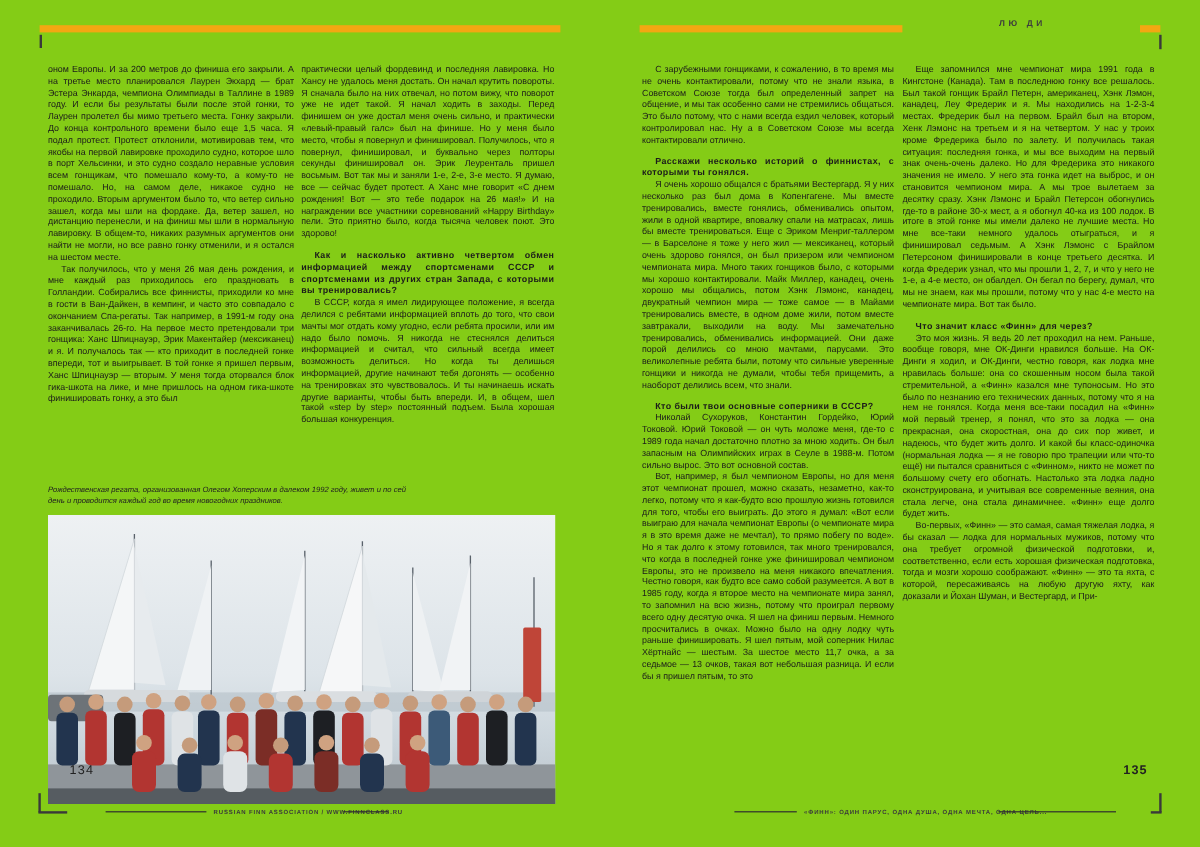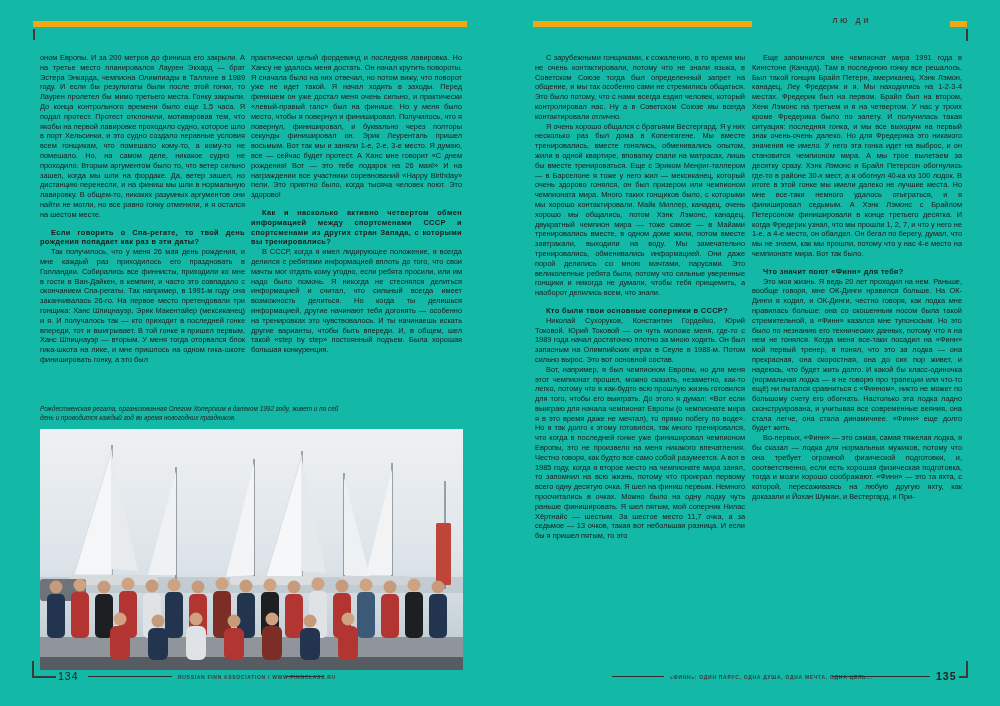--- a/index.html
+++ b/index.html
@@ -1,16 +1,16 @@
 <!DOCTYPE html>
 <html lang="ru" style="--accent: #f3a712;"><head>
 <meta charset="utf-8">
 <style>
   html,body{margin:0;padding:0;background:#ffffff;}
-  .spread{position:relative;width:1000px;height:706px;background:#14b8a6;overflow:hidden;
+  .spread{position:relative;width:1000px;height:706px;background:#84cc16;overflow:hidden;
           font-family:"Liberation Sans","DejaVu Sans",sans-serif;color:#1b1b1b;}
   
   .bar{position:absolute;top:21px;height:6px;background:var(--accent,#f3a712);}
   .bar-left{left:33px;width:434px;}
   .bar-right-1{left:533px;width:219px;}
   .bar-right-2{left:950px;width:17px;}
   .section-label{position:absolute;top:17px;left:806px;width:92px;text-align:center;
                  font-size:7px;font-weight:bold;letter-spacing:3px;color:#3d3d3d;}
   
   .tick{position:absolute;background:#3a3a3a;}
@@ -34,21 +34,21 @@
   .caption{position:absolute;left:40px;top:405px;width:300px;font-style:italic;
            font-size:6.4px;line-height:8.6px;color:#222;}
   .photo{position:absolute;left:40px;top:429px;width:423px;height:241px;overflow:hidden;}
   .photo svg{display:block;}
   
   .rule{position:absolute;top:676px;height:1.2px;background:#2e2e2e;}
   .rule-a{left:88px;width:84px;}
   .rule-b{left:286px;width:38px;}
   .rule-c{left:612px;width:52px;}
   .rule-d{left:832px;width:98px;}
-  .pagenum{position:absolute;top:670px;font-size:10.5px;letter-spacing:1px;color:#222;}
+  .pagenum{position:absolute;top:636px;font-size:10.5px;letter-spacing:1px;color:#222;}
   .pn-left{left:58px;}
   .pn-right{left:936px;font-weight:bold;}
   .foot-text{position:absolute;top:673.5px;font-size:5px;font-weight:bold;
              letter-spacing:0.7px;color:#3b3b3b;white-space:nowrap;}
   .ft-left{left:178px;}
   .ft-right{left:670px;}
 </style>
 </head>
 <body>
 
@@ -56,21 +56,20 @@
 
   <div class="bar bar-left"></div>
   <div class="bar bar-right-1"></div>
   <div class="section-label">ЛЮ ДИ</div>
   <div class="bar bar-right-2"></div>
   <div class="tick tick-tl"></div>
   <div class="tick tick-tr"></div>
 
   <div class="col colA" lang="ru">
       <p class=" noindent">оном Европы. И за 200 метров до финиша его закрыли. А на третье место планировался Лаурен Экхард — брат Эстера Энкарда, чемпиона Олимпиады в Таллине в 1989 году. И если бы результаты были после этой гонки, то Лаурен пролетел бы мимо третьего места. Гонку закрыли. До конца контрольного времени было еще 1,5 часа. Я подал протест. Протест отклонили, мотивировав тем, что якобы на первой лавировке проходило судно, которое шло в порт Хельсинки, и это судно создало неравные условия всем гонщикам, что помешало кому-то, а кому-то не помешало. Но, на самом деле, никакое судно не проходило. Вторым аргументом было то, что ветер сильно зашел, когда мы шли на фордаке. Да, ветер зашел, но дистанцию перенесли, и на финиш мы шли в нормальную лавировку. В общем-то, никаких разумных аргументов они найти не могли, но все равно гонку отменили, и я остался на шестом месте.</p>
-      <p class="question">Если говорить о Спа-регате, то твой день рождения попадает как раз в эти даты?</p>
       <p class="">Так получилось, что у меня 26 мая день рождения, и мне каждый раз приходилось его праздновать в Голландии. Собирались все финнисты, приходили ко мне в гости в Ван-Дайкен, в кемпинг, и часто это совпадало с окончанием Спа-регаты. Так например, в 1991-м году она заканчивалась 26-го. На первое место претендовали три гонщика: Ханс Шпицнауэр, Эрик Макентайер (мексиканец) и я. И получалось так — кто приходит в последней гонке впереди, тот и выигрывает. В той гонке я пришел первым, Ханс Шпицнауэр — вторым. У меня тогда оторвался блок гика-шкота на лике, и мне пришлось на одном гика-шкоте финишировать гонку, а это был</p>
     </div>
   <div class="col colB" lang="ru">
       <p class=" noindent">практически целый фордевинд и последняя лавировка. Но Хансу не удалось меня достать. Он начал крутить повороты. Я сначала было на них отвечал, но потом вижу, что поворот уже не идет такой. Я начал ходить в заходы. Перед финишем он уже достал меня очень сильно, и практически «левый-правый галс» был на финише. Но у меня было место, чтобы я повернул и финишировал. Получилось, что я повернул, финишировал, и буквально через полторы секунды финишировал он. Эрик Леуренталь пришел восьмым. Вот так мы и заняли 1-е, 2-е, 3-е место. Я думаю, все — сейчас будет протест. А Ханс мне говорит «С днем рождения! Вот — это тебе подарок на 26 мая!» И на награждении все участники соревнований «Happy Birthday» пели. Это приятно было, когда тысяча человек поют. Это здорово!</p>
       <p class="question">Как и насколько активно четвертом обмен информацией между спортсменами СССР и спортсменами из других стран Запада, с которыми вы тренировались?</p>
       <p class="">В СССР, когда я имел лидирующее положение, я всегда делился с ребятами информацией вплоть до того, что свои мачты мог отдать кому угодно, если ребята просили, или им надо было помочь. Я никогда не стеснялся делиться информацией и считал, что сильный всегда имеет возможность делиться. Но когда ты делишься информацией, другие начинают тебя догонять — особенно на тренировках это чувствовалось. И ты начинаешь искать другие варианты, чтобы быть впереди. И, в общем, шел такой «step by step» постоянный подъем. Была хорошая большая конкуренция.</p>
     </div>
 
   <div class="caption">Рождественская регата, организованная Олегом Хоперским в далеком 1992 году, живет и по сей день и проводится каждый год во время новогодних праздников.</div>
 
@@ -215,28 +214,29 @@
         <g>
             <circle cx="308" cy="190" r="6.5" fill="#cfa281"></circle>
             <rect x="298" y="197" width="20" height="34" rx="6" fill="#b23531"></rect>
           </g>
       </g>
     </svg>
   </div>
 
   <div class="col colC" lang="ru">
       <p class="">С зарубежными гонщиками, к сожалению, в то время мы не очень контактировали, потому что не знали языка, в Советском Союзе тогда был определенный запрет на общение, и мы так особенно сами не стремились общаться. Это было потому, что с нами всегда ездил человек, который контролировал нас. Ну а в Советском Союзе мы всегда контактировали отлично.</p>
+      <p class="question">Расскажи несколько историй о финнистах, с которыми ты гонялся.</p>
       <p class="">Я очень хорошо общался с братьями Вестергард. Я у них несколько раз был дома в Копенгагене. Мы вместе тренировались, вместе гонялись, обменивались опытом, жили в одной квартире, вповалку спали на матрасах, лишь бы вместе тренироваться. Еще с Эриком Менриг-таллером — в Барселоне я тоже у него жил — мексиканец, который очень здорово гонялся, он был призером или чемпионом чемпионата мира. Много таких гонщиков было, с которыми мы хорошо контактировали. Майк Миллер, канадец, очень хорошо мы общались, потом Хэнк Лэмонс, канадец, двукратный чемпион мира — тоже самое — в Майами тренировались вместе, в одном доме жили, потом вместе завтракали, выходили на воду. Мы замечательно тренировались, обменивались информацией. Они даже порой делились со мною мачтами, парусами. Это великолепные ребята были, потому что сильные уверенные гонщики и никогда не думали, чтобы тебя прищемить, а наоборот делились всем, что знали.</p>
       <p class="question">Кто были твои основные соперники в СССР?</p>
       <p class="">Николай Сухоруков, Константин Гордейко, Юрий Токовой. Юрий Токовой — он чуть моложе меня, где-то с 1989 года начал достаточно плотно за мною ходить. Он был запасным на Олимпийских играх в Сеуле в 1988-м. Потом сильно вырос. Это вот основной состав.</p>
       <p class="">Вот, например, я был чемпионом Европы, но для меня этот чемпионат прошел, можно сказать, незаметно, как-то легко, потому что я как-будто всю прошлую жизнь готовился для того, чтобы его выиграть. До этого я думал: «Вот если выиграю для начала чемпионат Европы (о чемпионате мира я в это время даже не мечтал), то прямо побегу по воде». Но я так долго к этому готовился, так много тренировался, что когда в последней гонке уже финишировал чемпионом Европы, это не произвело на меня никакого впечатления. Честно говоря, как будто все само собой разумеется. А вот в 1985 году, когда я второе место на чемпионате мира занял, то запомнил на всю жизнь, потому что проиграл первому всего одну десятую очка. Я шел на финиш первым. Немного просчитались в очках. Можно было на одну лодку чуть раньше финишировать. Я шел пятым, мой соперник Нилас Хёртнайс — шестым. За шестое место 11,7 очка, а за седьмое — 13 очков, такая вот небольшая разница. И если бы я пришел пятым, то это</p>
     </div>
   <div class="col colD" lang="ru">
       <p class="">Еще запомнился мне чемпионат мира 1991 года в Кингстоне (Канада). Там в последнюю гонку все решалось. Был такой гонщик Брайл Петерн, американец, Хэнк Лэмон, канадец, Леу Фредерик и я. Мы находились на 1-2-3-4 местах. Фредерик был на первом. Брайл был на втором, Хенк Лэмонс на третьем и я на четвертом. У нас у троих кроме Фредерика было по залету. И получилась такая ситуация: последняя гонка, и мы все выходим на первый знак очень-очень далеко. Но для Фредерика это никакого значения не имело. У него эта гонка идет на выброс, и он становится чемпионом мира. А мы трое вылетаем за десятку сразу. Хэнк Лэмонс и Брайл Петерсон обогнулись где-то в районе 30-х мест, а я обогнул 40-ка из 100 лодок. В итоге в этой гонке мы имели далеко не лучшие места. Но мне все-таки немного удалось отыграться, и я финишировал седьмым. А Хэнк Лэмонс с Брайлом Петерсоном финишировали в конце третьего десятка. И когда Фредерик узнал, что мы прошли 1, 2, 7, и что у него не 1-е, а 4-е место, он обалдел. Он бегал по берегу, думал, что мы не знаем, как мы прошли, потому что у нас 4-е место на чемпионате мира. Вот так было.</p>
-      <p class="question">Что значит поют «Финн» для тебя?</p>
+      <p class="question">Что значит класс «Финн» для через?</p>
       <p class="">Это моя жизнь. Я ведь 20 лет проходил на нем. Раньше, вообще говоря, мне ОК-Динги нравился больше. На ОК-Динги я ходил, и ОК-Динги, честно говоря, как лодка мне нравилась больше: она со скошенным носом была такой стремительной, а «Финн» казался мне тупоносым. Но это было по незнанию его технических данных, потому что я на нем не гонялся. Когда меня все-таки посадил на «Финн» мой первый тренер, я понял, что это за лодка — она прекрасная, она скоростная, она до сих пор живет, и надеюсь, что будет жить долго. И какой бы класс-одиночка (нормальная лодка — я не говорю про трапеции или что-то ещё) ни пытался сравниться с «Финном», никто не может по большому счету его обогнать. Настолько эта лодка ладно сконструирована, и учитывая все современные веяния, она стала легче, она стала динамичнее. «Финн» еще долго будет жить.</p>
       <p class="">Во-первых, «Финн» — это самая, самая тяжелая лодка, я бы сказал — лодка для нормальных мужиков, потому что она требует огромной физической подготовки, и, соответственно, если есть хорошая физическая подготовка, тогда и мозги хорошо соображают. «Финн» — это та яхта, с которой, пересаживаясь на любую другую яхту, как доказали и Йохан Шуман, и Вестергард, и При-</p>
     </div>
 
   <div class="tick cbl-v"></div>
   <div class="tick cbl-h"></div>
   <div class="pagenum pn-left">134</div>
   <div class="rule rule-a"></div>
   <div class="foot-text ft-left">RUSSIAN FINN ASSOCIATION / WWW.FINNCLASS.RU</div>
   <div class="rule rule-b"></div>

